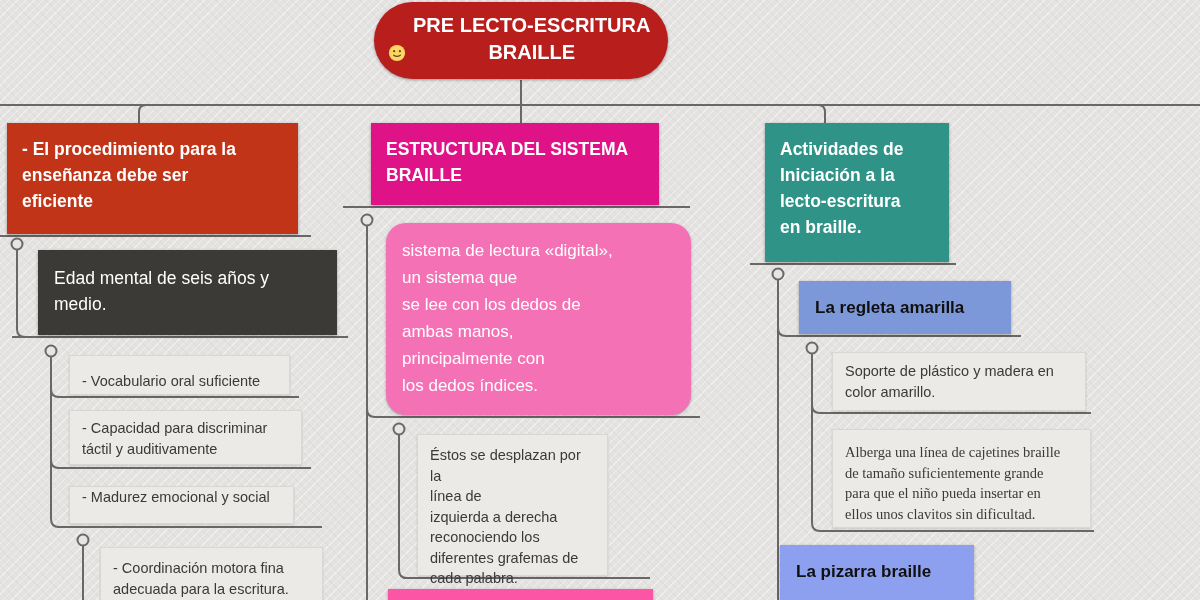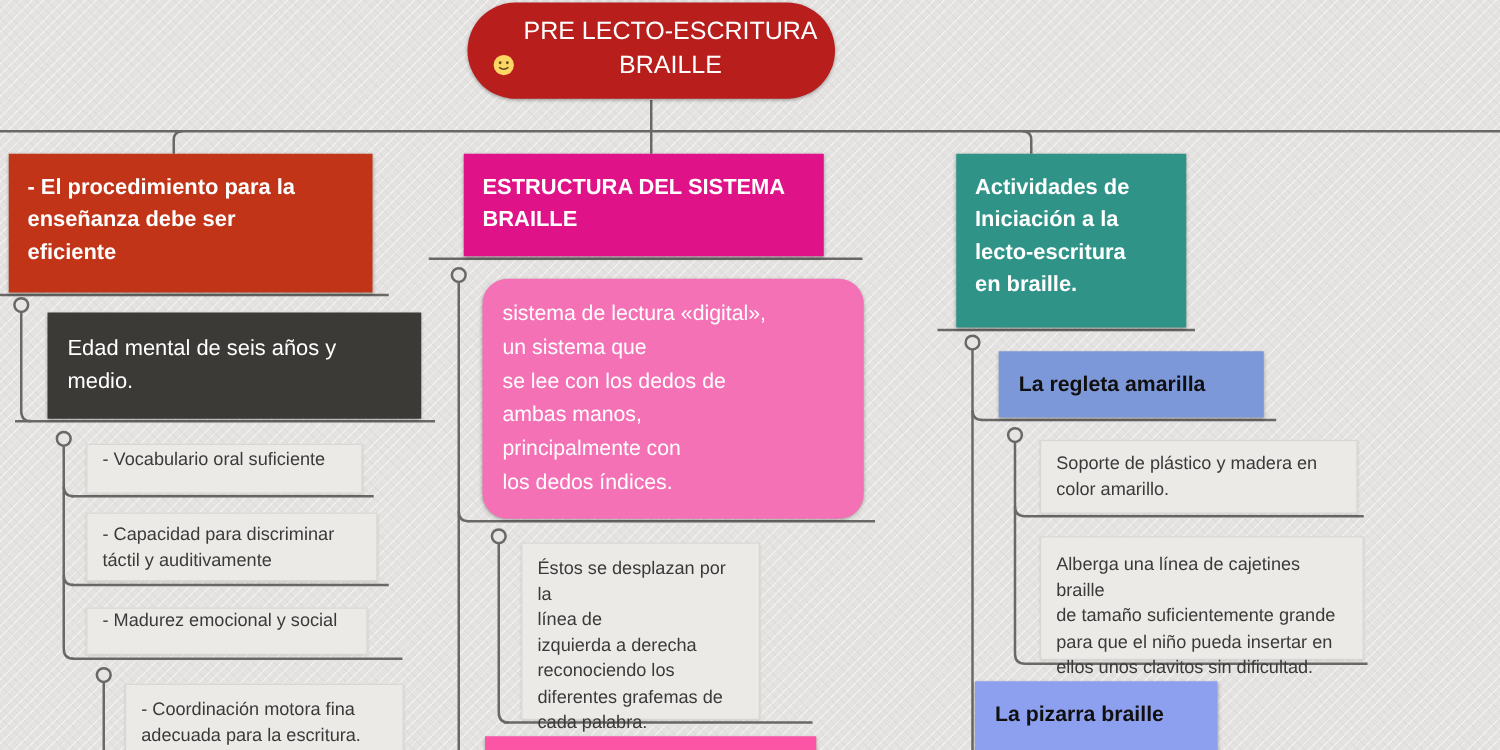--- a/index.html
+++ b/index.html
@@ -23,23 +23,23 @@
     z-index:2;
     cursor:default;
   }
   .txt{white-space:pre-line;display:inline-block;}
   
   .root{
     left:374px;top:2px;width:294px;height:77px;
     background:#b71e1c;
     border-radius:39px;
     color:#ffffff;
-    display:flex;align-items:center;justify-content:flex-end;
+    display:flex;align-items:center;justify-content:flex-start;
     text-align:center;
-    font-size:20px;font-weight:400;line-height:27px;
+    font-size:20px;font-weight:700;line-height:27px;
     box-shadow:0 1px 3px rgba(0,0,0,.35);
     padding:6px 14px;
   }
   .smiley{display:inline-block;vertical-align:-3px;margin-right:7px;}
   
   .lvl1{
     color:#ffffff;font-weight:700;font-size:17.5px;line-height:26px;
     padding:13px 15px;
     box-shadow:0 1px 3px rgba(0,0,0,.32);
   }
@@ -76,27 +76,27 @@
     box-shadow:0 1px 3px rgba(0,0,0,.3);
   }
   
   .gray{
     background:#eceae7;
     border:1px solid #d9d7d3;
     color:#3a3a3a;
     font-size:14.5px;line-height:20.5px;font-weight:400;
     box-shadow:0 1px 2px rgba(0,0,0,.12);
   }
-  .vocab{left:69px;top:355px;width:221px;height:40px;padding:2px 12px;}
+  .vocab{left:69px;top:355px;width:221px;height:40px;padding:15px 12px;}
   .capacidad{left:69px;top:410px;width:233px;height:55px;padding:7px 12px;}
   .madurez{left:69px;top:486px;width:225px;height:38px;padding:0 12px;}
   .coordinacion{left:100px;top:547px;width:223px;height:60px;padding:10px 12px;}
   .estos{left:417px;top:434px;width:191px;height:142px;padding:10px 12px;}
   .soporte{left:832px;top:352px;width:254px;height:59px;padding:8px 12px;}
-  .alberga{left:832px;top:429px;width:259px;height:99px;padding:12px 12px;line-height:20.6px;}
+  .alberga{left:832px;top:429px;width:259px;height:99px;padding:12px 12px;line-height:20.6px;font-family:Liberation Serif, serif;}
 </style>
 </head>
 <body>
 
 <div id="canvas">
 
   <svg class="wires" width="1200" height="600" viewBox="0 0 1200 600">
     <g stroke="#6a6866" stroke-width="2" fill="none">
 
       <path d="M -10 105 H 1210"></path>

